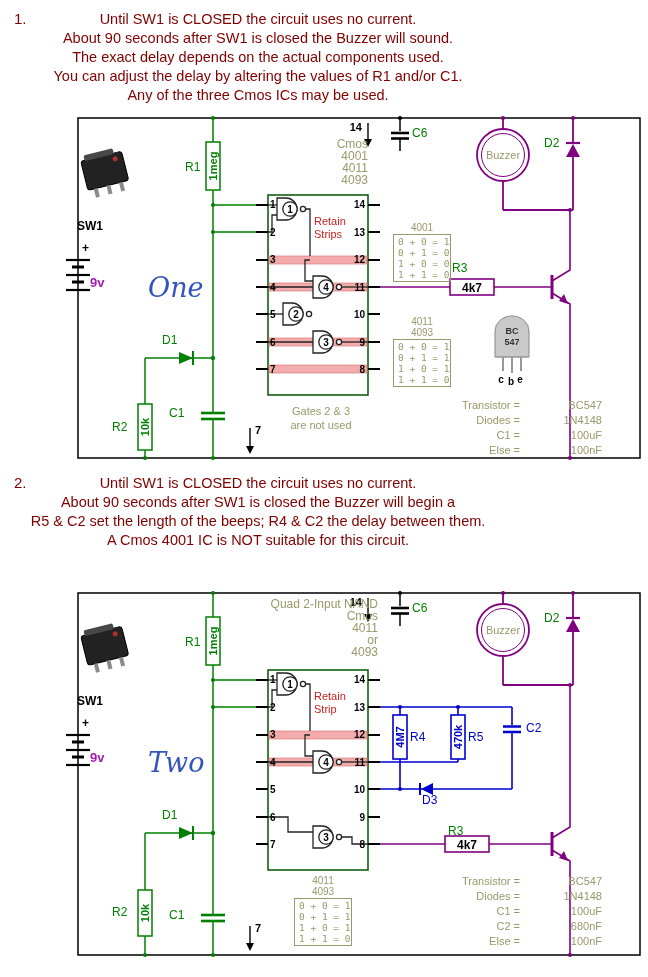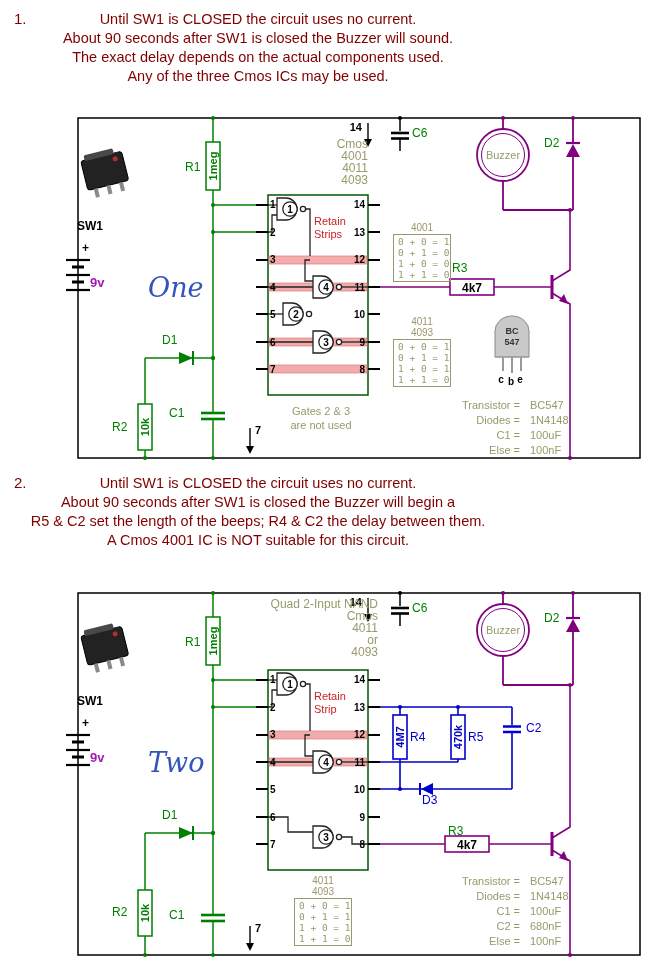--- a/index.html
+++ b/index.html
@@ -22,21 +22,21 @@
   .ttable{width:60px;text-align:center}
   .tt-title{font-size:10px;line-height:11px;color:var(--khaki,#99996B)}
   .tt-box{width:58px;margin:1px auto 0;border:1px solid var(--khaki,#99996B);
           padding:1px 0 1px 4px;text-align:left;color:var(--khaki,#99996B);
           font-family:"DejaVu Sans Mono",monospace;font-size:9.5px}
   .tt-row{line-height:11px;white-space:pre}
   .note{width:84px;text-align:center;font-size:11px;line-height:14px;color:var(--khaki,#99996B)}
   .parts{font-size:11px;color:var(--khaki,#99996B)}
   .part-row{display:grid;grid-template-columns:118px 72px;column-gap:10px;line-height:15px}
   .p-lbl{text-align:right}
-  .p-val{text-align:left}
+  .p-val{text-align:right}
   .pin-col{width:16px;font-weight:bold;font-size:10px;color:#000}
   .pin-cell{height:27.5px;line-height:27.5px}
   .pin-right .pin-cell{text-align:right}
   svg text{font-family:"Liberation Sans",sans-serif}
   .svg-grn-rot{fill:var(--green,#008000);font-size:11px;font-weight:bold;text-anchor:middle}
   .svg-blue-rot{fill:var(--blue,#0000CC);font-size:11px;font-weight:bold;text-anchor:middle}
   .svg-gate-num{fill:#000;font-size:10px;font-weight:bold;text-anchor:middle}
   .svg-pin-big{fill:#000;font-size:11px;font-weight:bold}
   .svg-khaki{fill:var(--khaki,#99996B);font-size:11px}
   .svg-val{fill:#000;font-size:12px;font-weight:bold;text-anchor:middle}
@@ -47,20 +47,21 @@
 <body>
 
 <div class="page">
 
   <div class="abs sec-num" style="left:14px;top:10px">1.</div>
   <div class="abs desc" style="left:0;top:10px">
 
   <div class="desc-line">Until SW1 is CLOSED the circuit uses no current.</div>
       <div class="desc-line">About 90 seconds after SW1 is closed the Buzzer will sound.</div>
       <div class="desc-line">The exact delay depends on the actual components used.</div>
+      <div class="desc-line">You can adjust the delay by altering the values of R1 and/or C1.</div>
       <div class="desc-line">Any of the three Cmos ICs may be used.</div>
     </div>
 
   <svg class="abs" style="left:0;top:110px" width="648" height="358" viewBox="0 0 648 358">
     <rect x="78" y="8" width="562" height="340" fill="none" stroke="#000" stroke-width="1.5"></rect>
     <g transform="rotate(-14 104 62)">
       <rect x="84" y="46" width="42" height="30" rx="3" fill="#222" stroke="#000"></rect>
       <rect x="88" y="41" width="30" height="6" rx="2" fill="#484848"></rect>
       <circle cx="118" cy="52" r="2.5" fill="#b03030"></circle>
       <rect x="90" y="76" width="4" height="9" fill="#8a8a8a"></rect>

